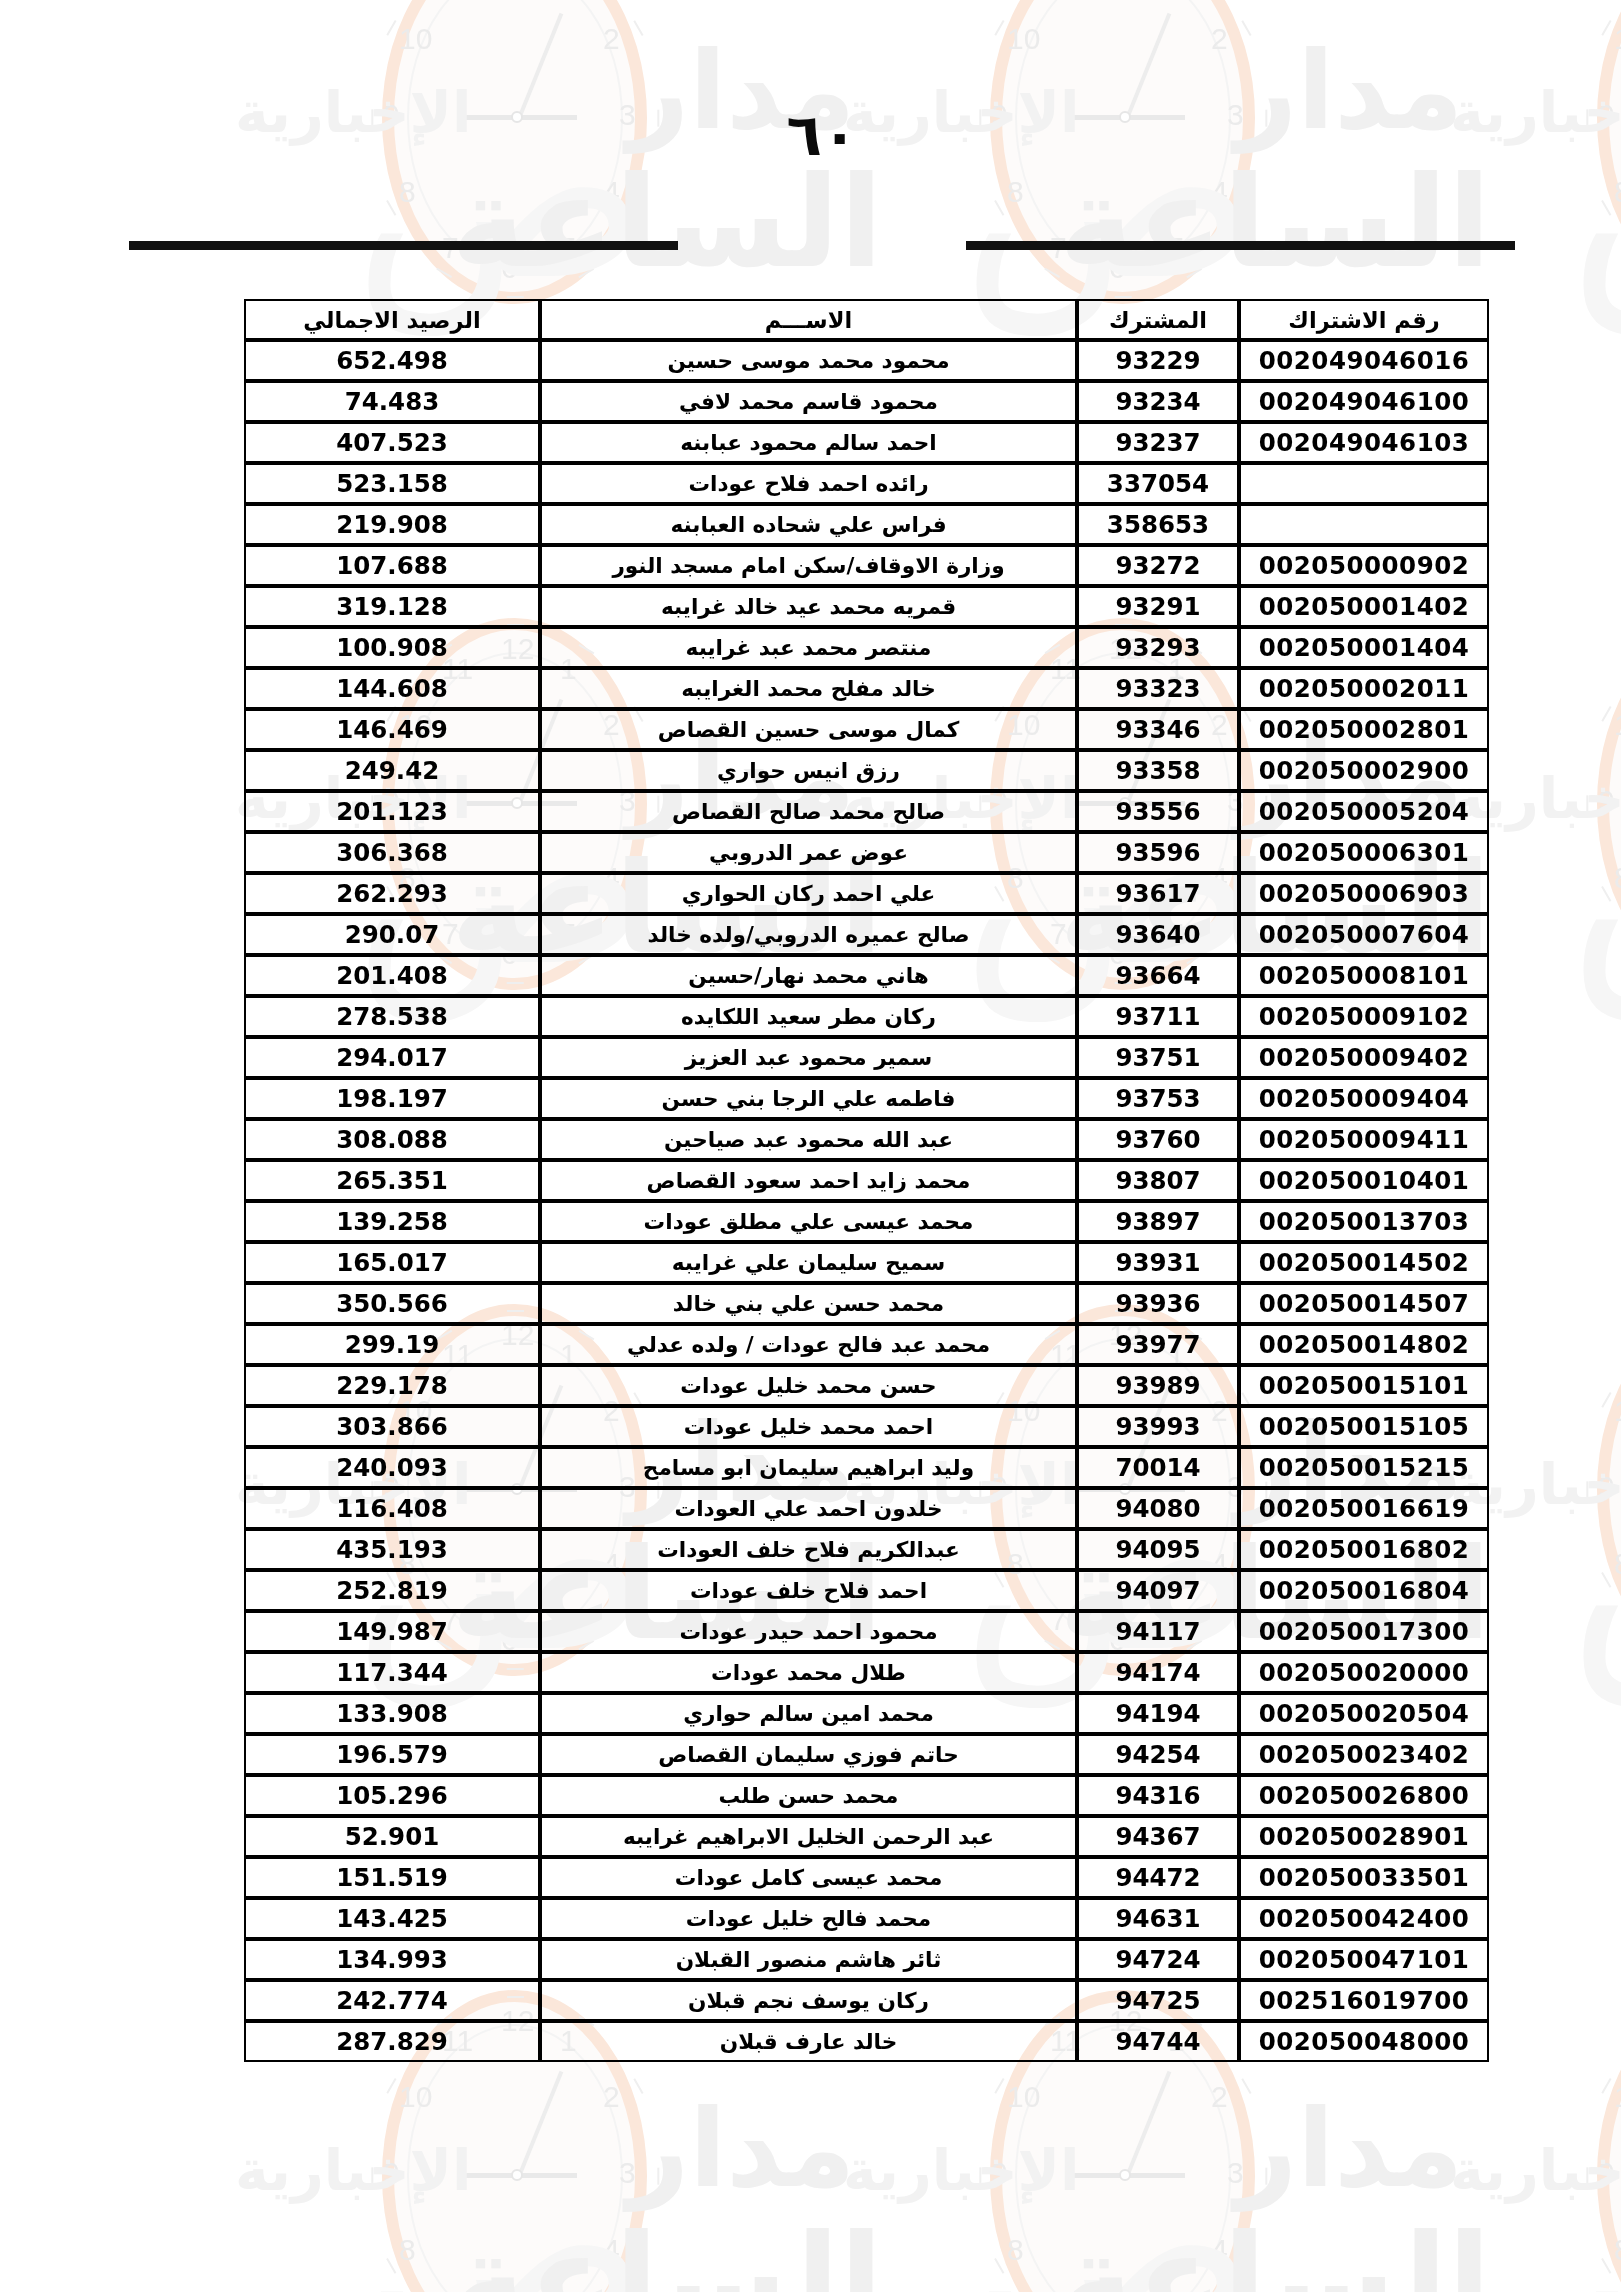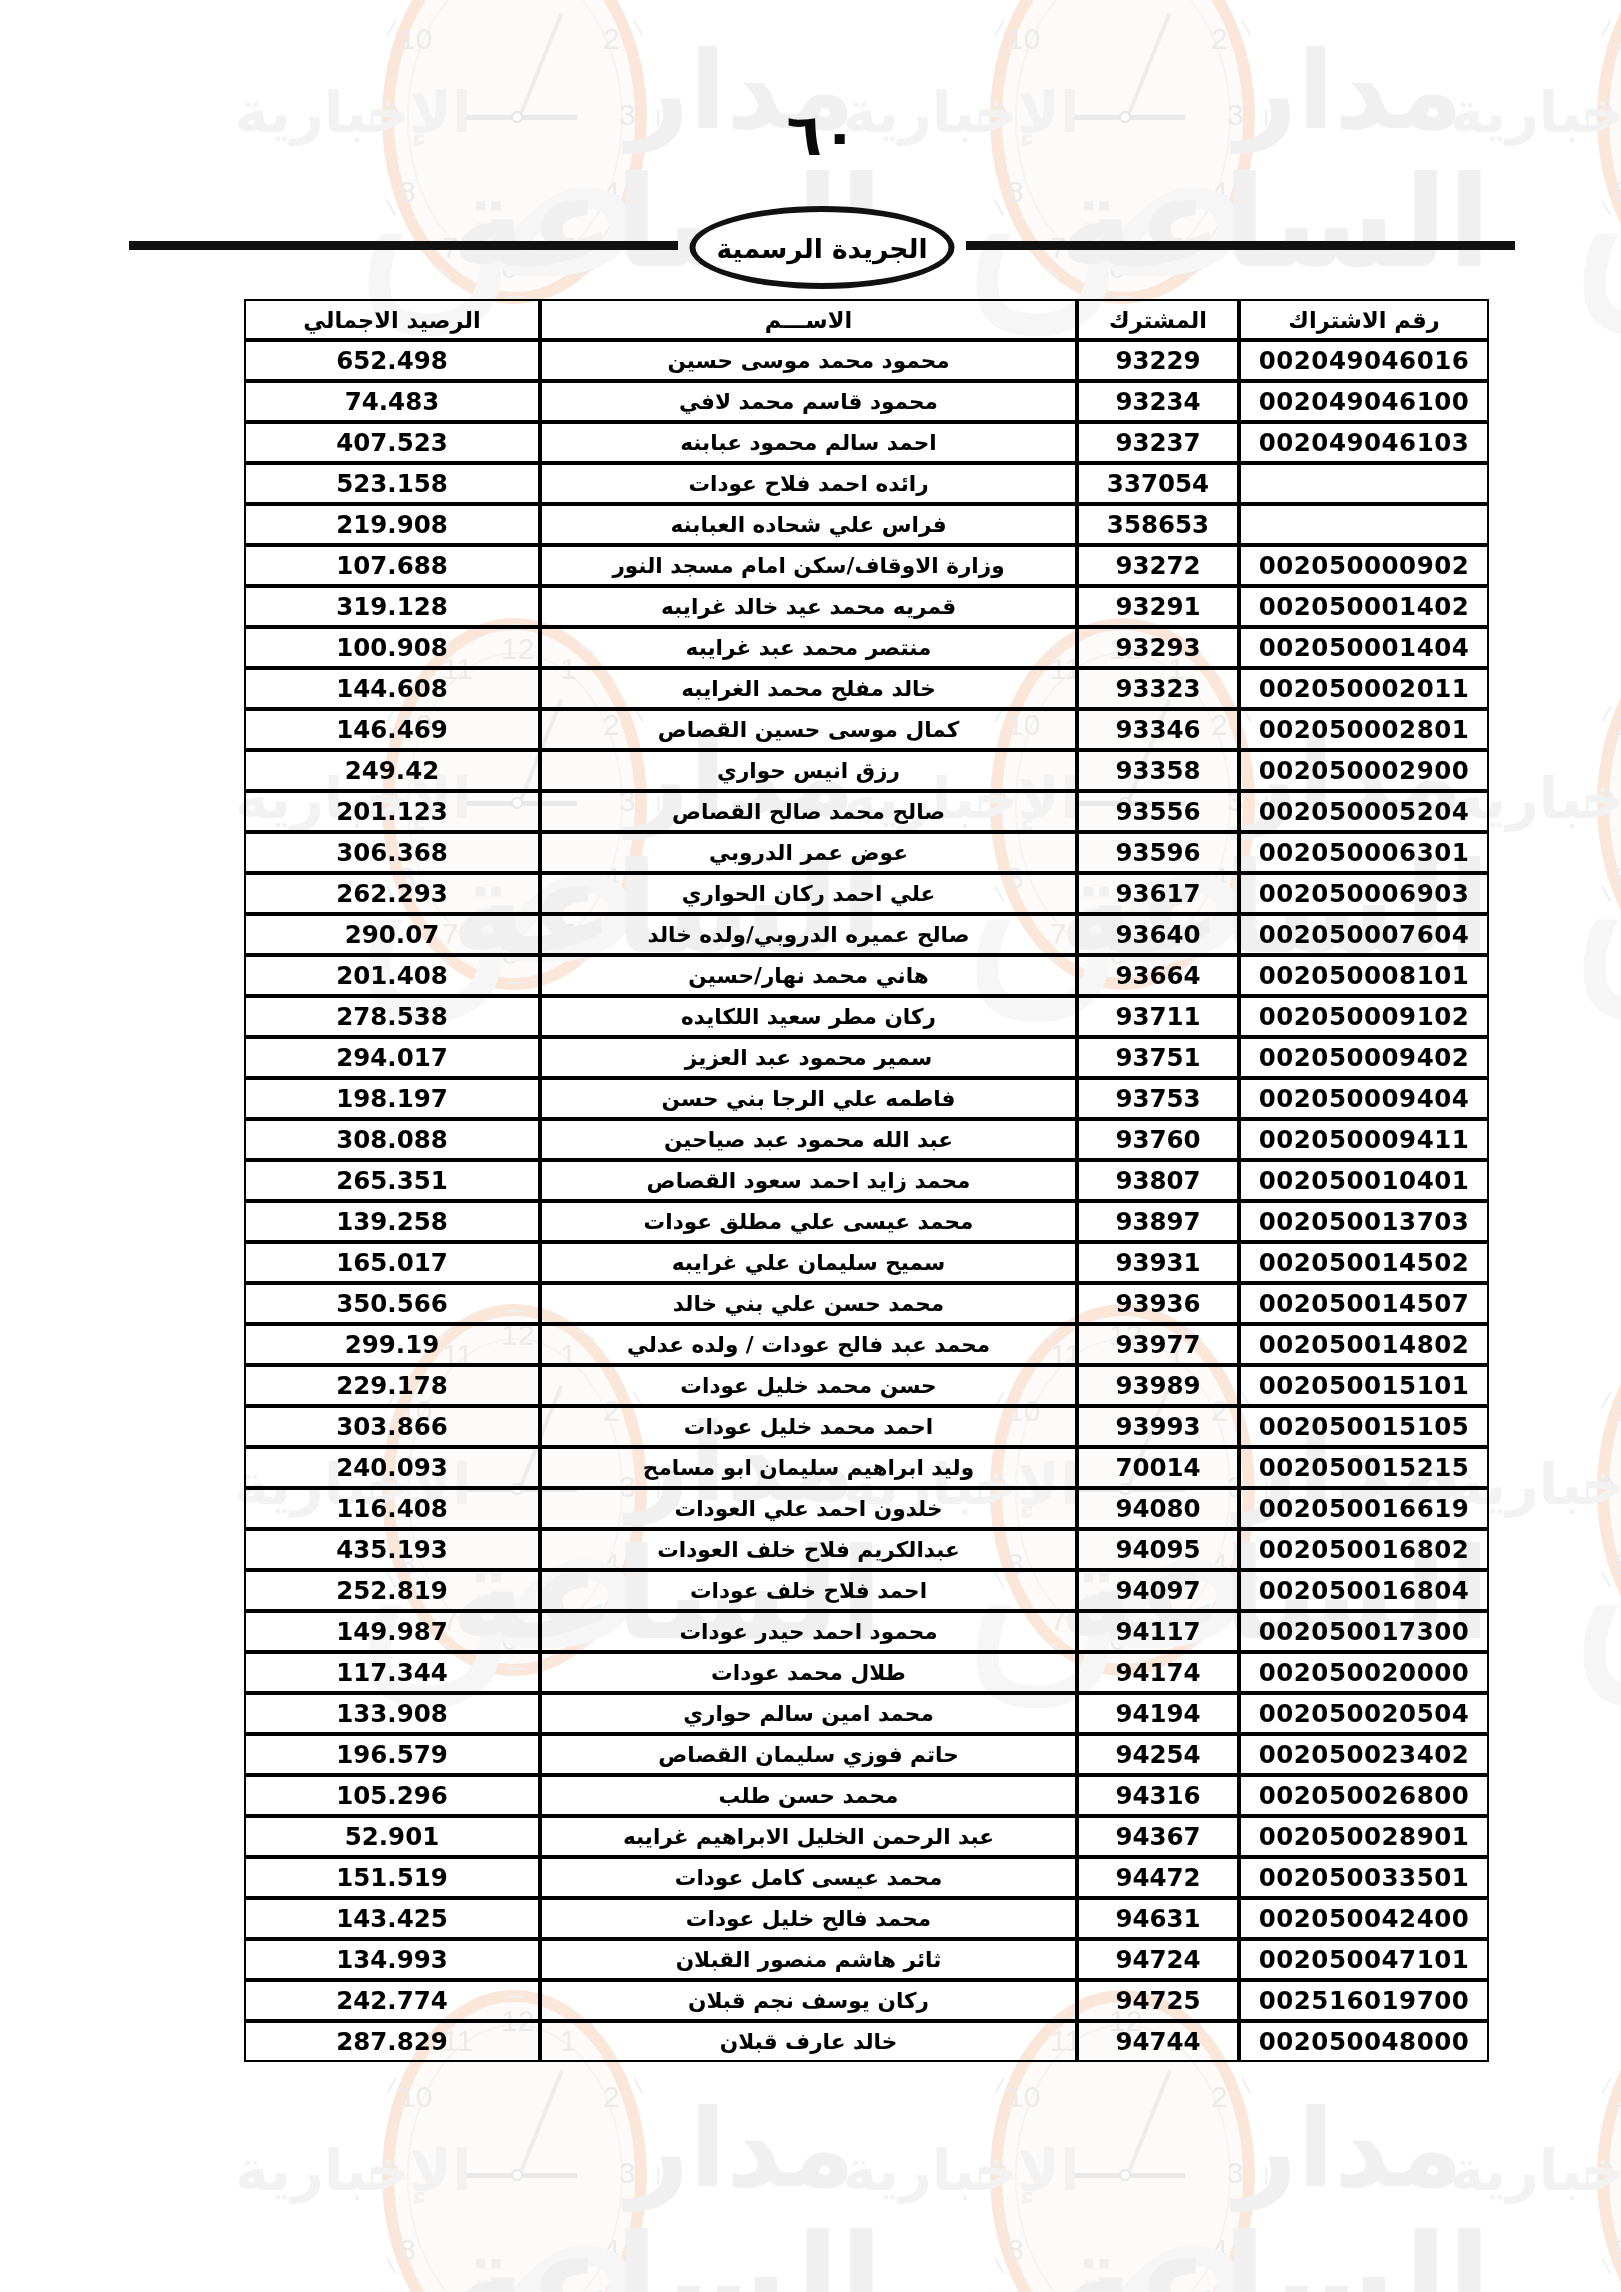--- a/index.html
+++ b/index.html
@@ -560,23 +560,20 @@
     </div>
   </div>
 
 <div id="page">
 
   <div id="page-number">٦٠</div>
 
   <div id="header-rule-right"></div>
   <div id="header-rule-left"></div>
 
-  <div id="journal-oval">
-    <span id="journal-oval-label">الجريدة الرسمية</span>
-  </div>
 
   <table id="records-table">
     <colgroup>
       <col class="col-subno">
       <col class="col-sub">
       <col class="col-name">
       <col class="col-total">
     </colgroup>
     <thead>
       <tr>

